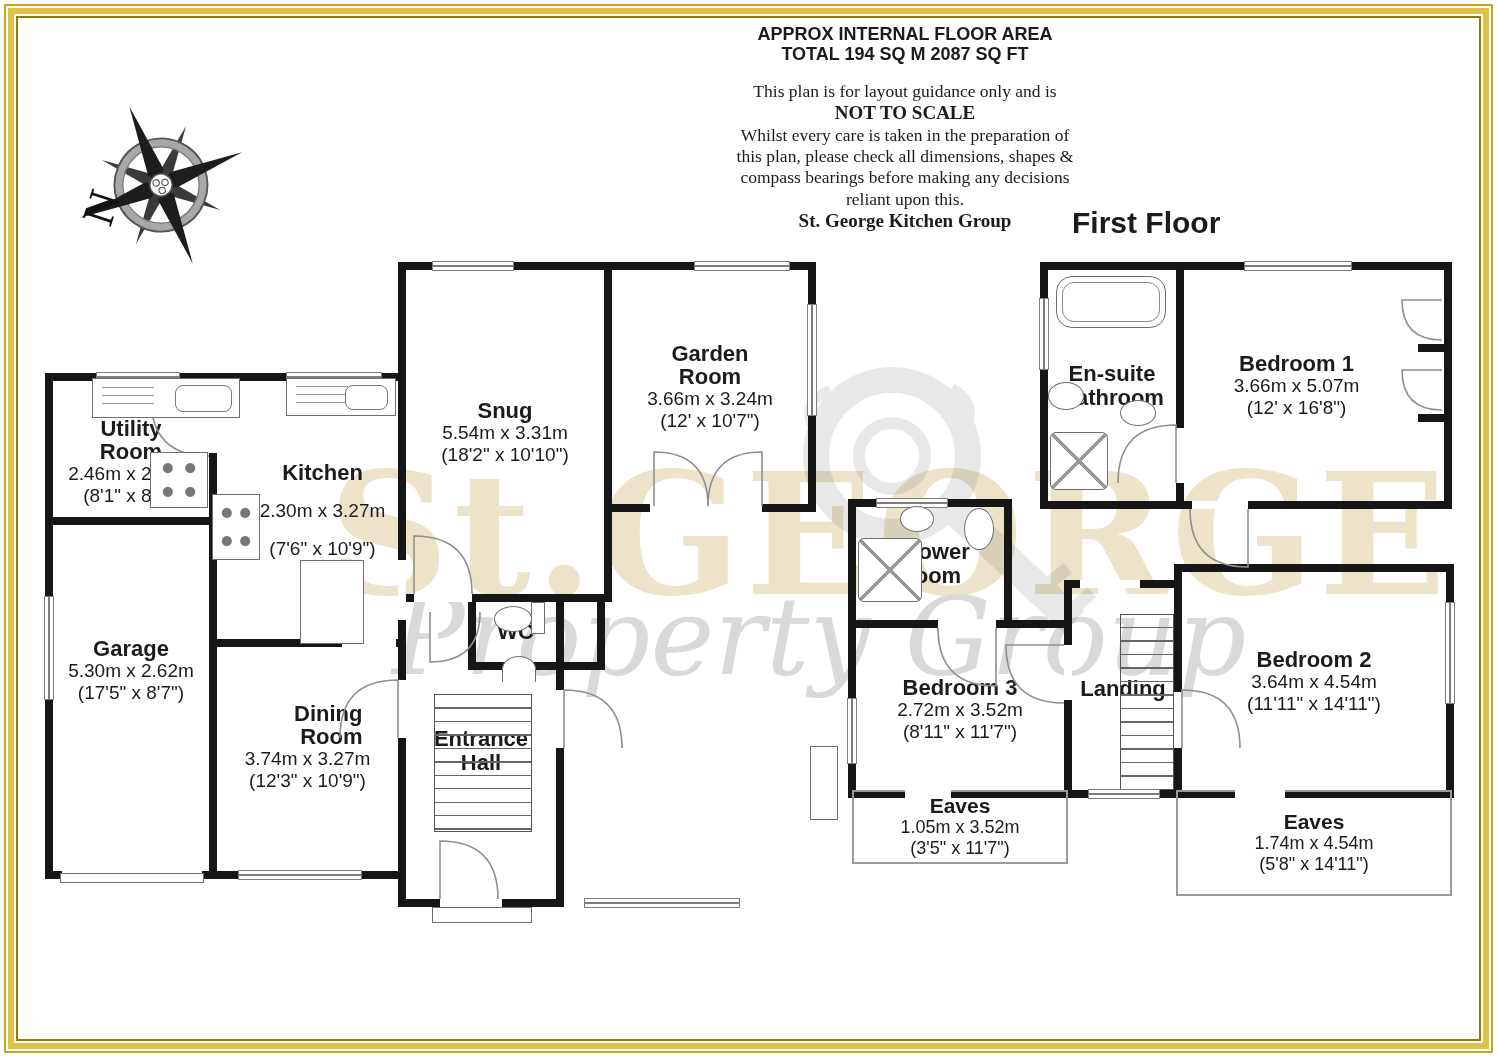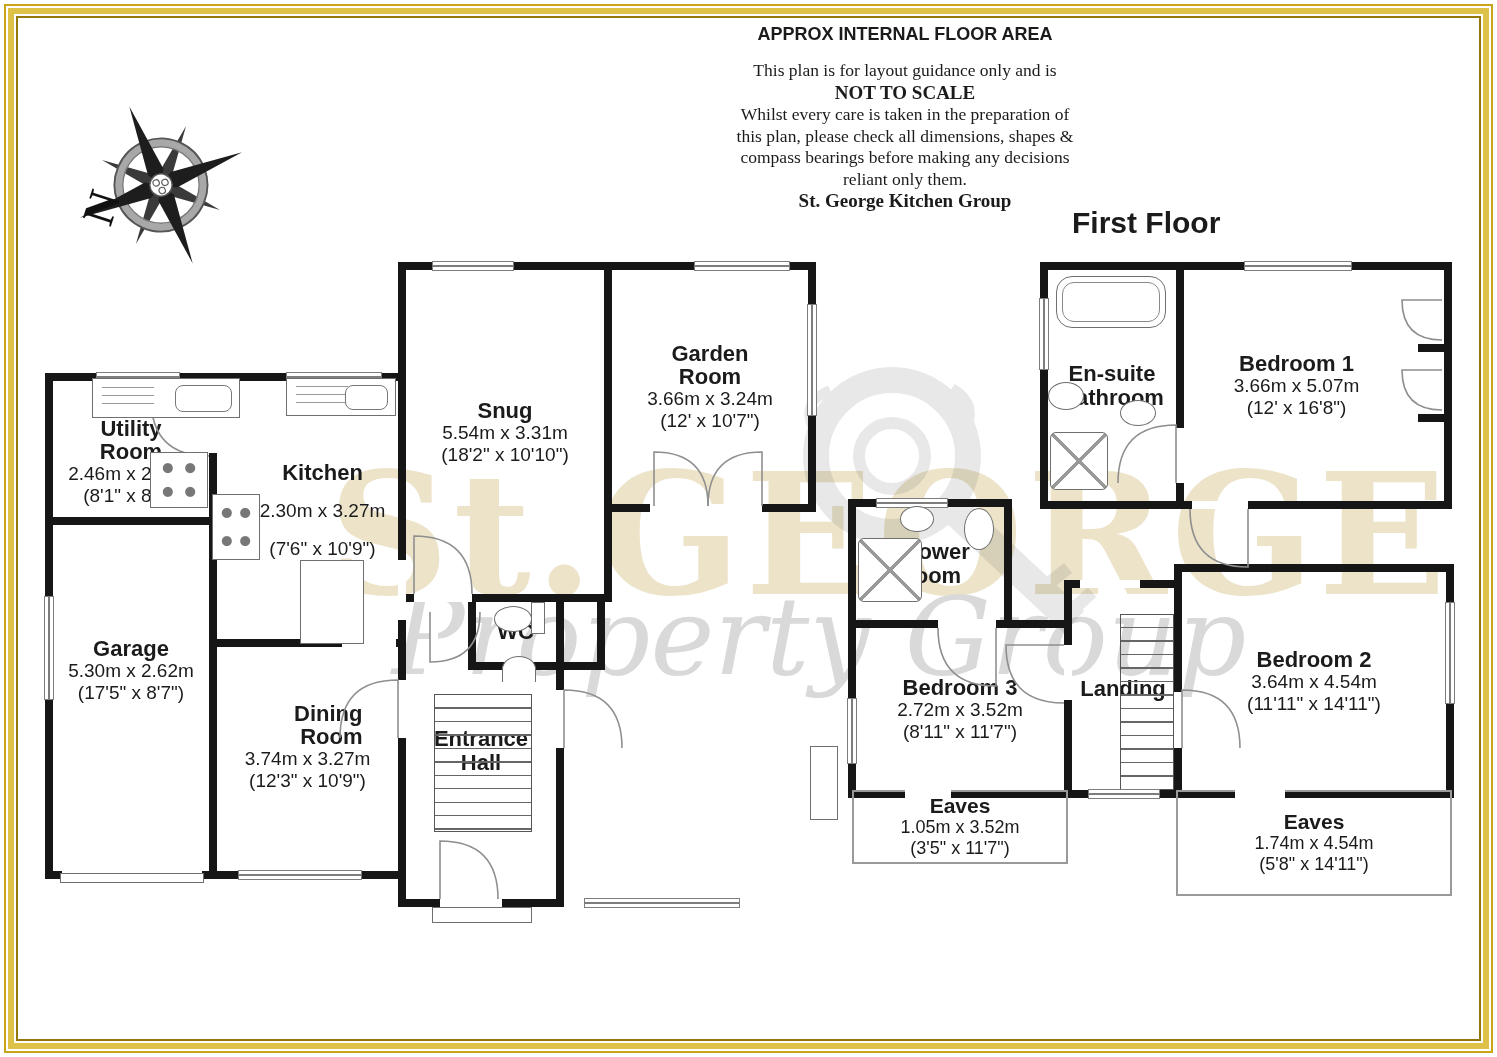--- a/index.html
+++ b/index.html
@@ -68,27 +68,28 @@
     <path d="M266 254 l30 -24 M292 280 l28 -26" stroke="#555" stroke-width="13" fill="none"></path>
     <path d="M58 52 q-34 14 -12 46 M180 50 q30 18 10 48" stroke="#555" stroke-width="10" fill="none"></path>
   </svg>
 
   <div class="f1"></div>
   <div class="f2"></div>
   <div class="f3"></div>
 
   <div class="hdr">
     <div class="hb">APPROX INTERNAL FLOOR AREA</div>
+    <div class="hb">TOTAL 194 SQ M 2087 SQ FT</div>
     <div style="height:16px"></div>
     <div class="hs">This plan is for layout guidance only and is</div>
     <div class="hsb">NOT TO SCALE</div>
     <div class="hs">Whilst every care is taken in the preparation of</div>
     <div class="hs">this plan, please check all dimensions, shapes &amp;</div>
     <div class="hs">compass bearings before making any decisions</div>
-    <div class="hs">reliant only them.</div>
+    <div class="hs">reliant upon this.</div>
     <div class="hsb">St. George Kitchen Group</div>
   </div>
 
   <svg class="compass" style="position:absolute;left:66px;top:106px;z-index:4;" width="190" height="158" viewBox="0 0 200 170">
     <g transform="rotate(-22 100 85)">
       <g transform="rotate(45 100 85)">
         <polygon points="100,16 107,72 100,85 93,72" fill="#3a3a3a"></polygon>
         <polygon points="100,154 107,98 100,85 93,98" fill="#3a3a3a"></polygon>
         <polygon points="31,85 87,78 100,85 87,92" fill="#3a3a3a"></polygon>
         <polygon points="169,85 113,78 100,85 113,92" fill="#3a3a3a"></polygon>

